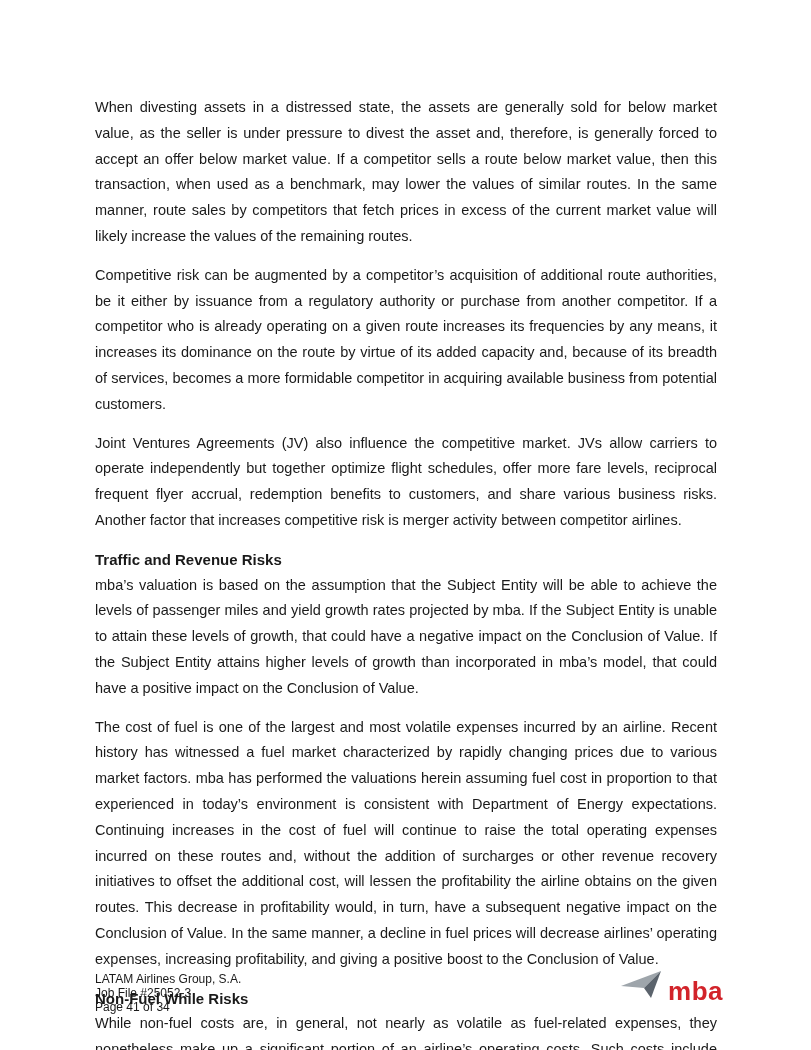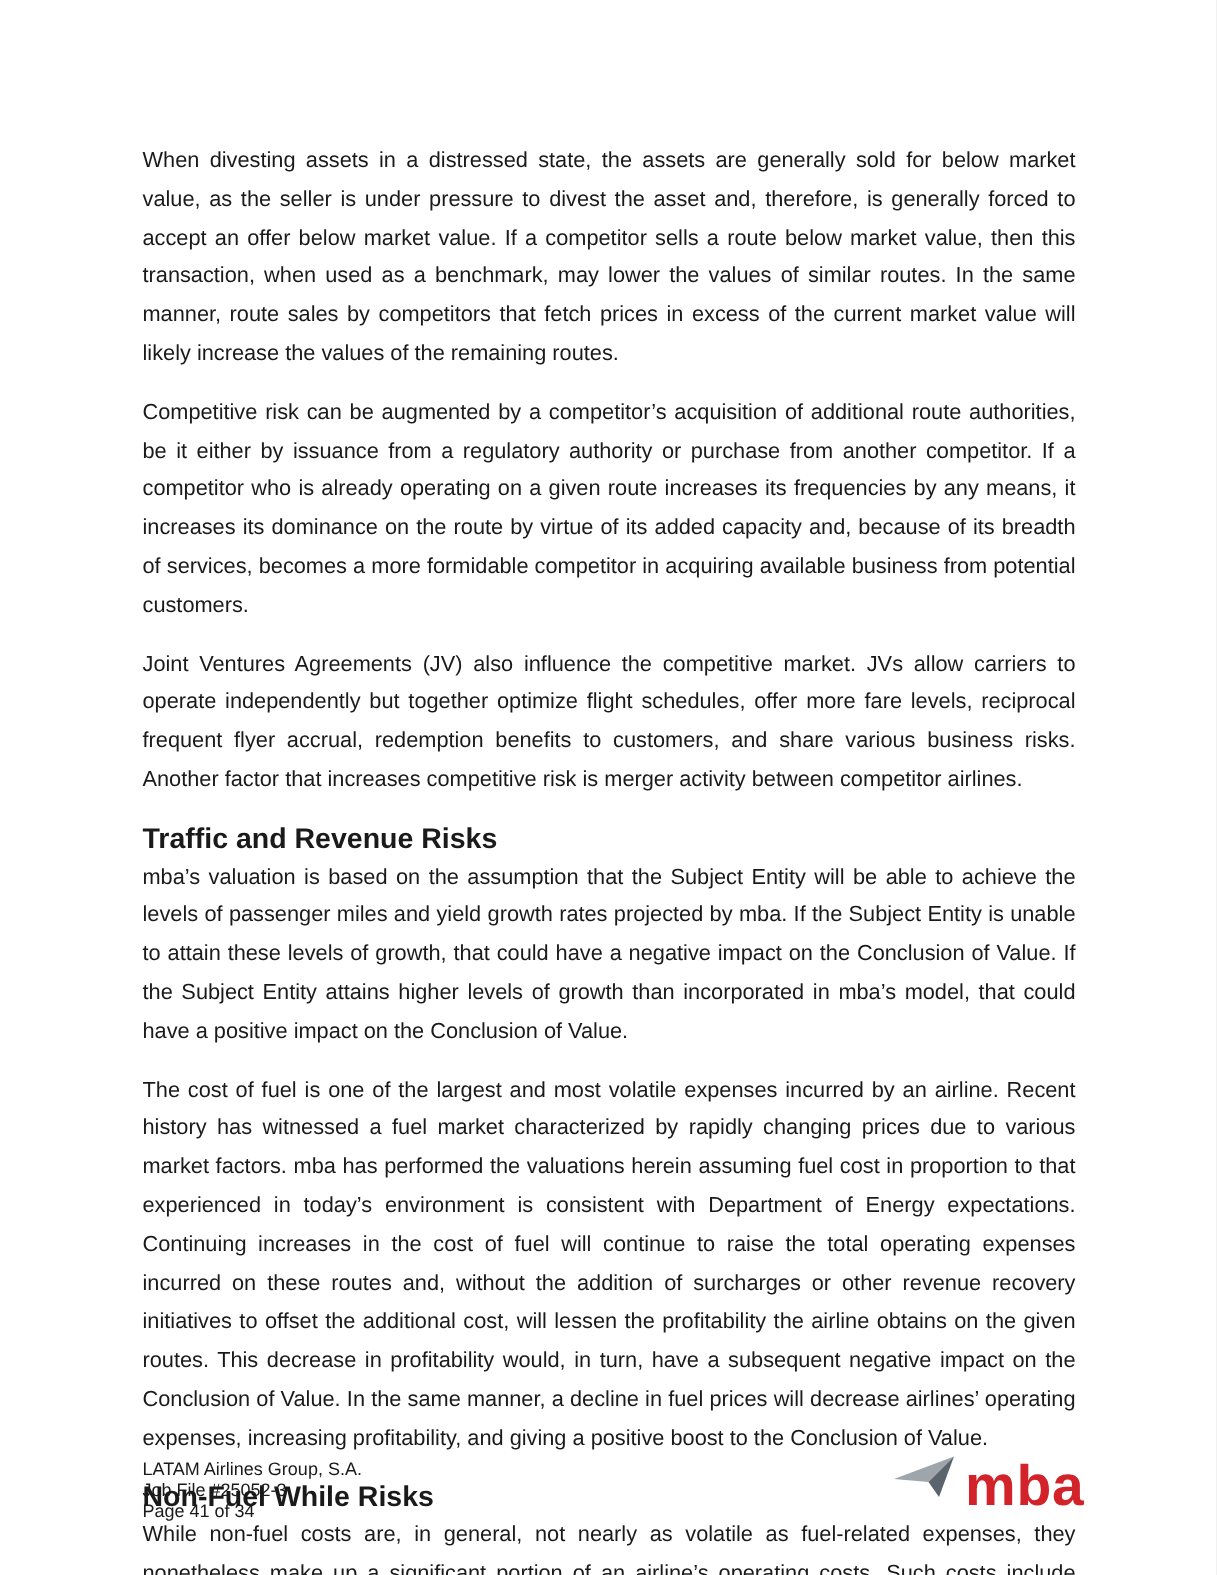--- a/index.html
+++ b/index.html
@@ -21,21 +21,21 @@
     left: 95px;
     width: 622px;
     font-size: 14.5px;
     line-height: 25.8px;
     text-align: justify;
   }
   .content p {
     margin: 0 0 13px 0;
   }
   .content h3 {
-    font-size: 19px;
+    font-size: 15px;
     line-height: 25.8px;
     font-weight: bold;
     margin: 12px 0 0 0;
     text-align: left;
   }
   .footer {
     position: absolute;
     left: 95px;
     top: 972px;
     font-size: 12px;
@@ -49,21 +49,21 @@
     top: 970px;
     right: 88px;
     display: flex;
     align-items: flex-end;
     gap: 6px;
   }
   .logo-arrow { display: block; margin-bottom: 4px; }
   .logo-text {
     font-family: "Liberation Sans", "DejaVu Sans", sans-serif;
     font-weight: bold;
-    font-size: 38px;
+    font-size: 26px;
     line-height: 34px;
     letter-spacing: 0.5px;
   }
 </style>
 </head>
 <body>
 
 <div class="page">
 
   <div class="content">

